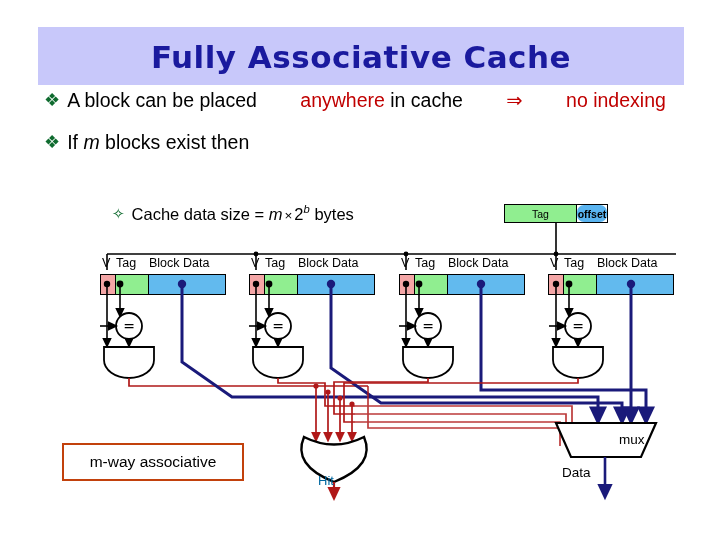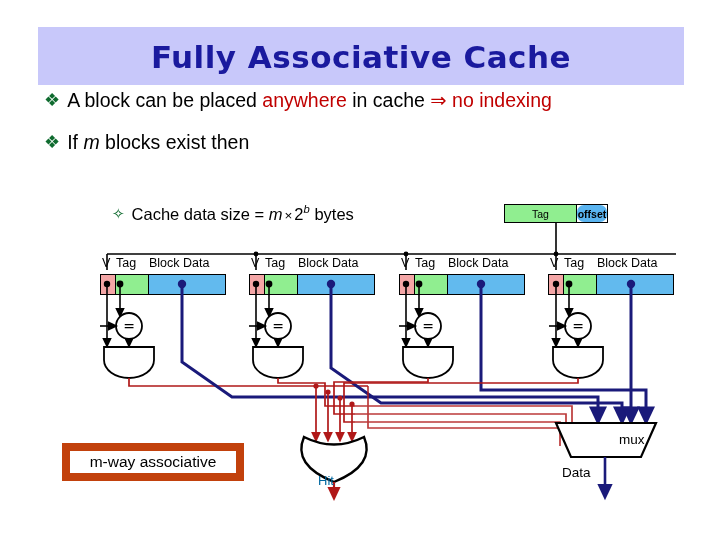--- a/index.html
+++ b/index.html
@@ -66,21 +66,21 @@
     white-space: nowrap;
     font-size: 16.5px;
     color: #000000;
   }
   .sub-bullet-mark {
     color: #0f6b2f;
     font-size: 15px;
     margin-right: 7px;
     vertical-align: 1px;
   }
-  .red { color: #c00000; }
+  .red { color: #c00000; margin-left: 38px; }
   .ital { font-style: italic; }
   .sup { font-size: 0.68em; vertical-align: super; font-style: italic; }
   .times { font-size: 0.82em; padding: 0 2px; }
 
   #bullet-1 { left: 44px; top: 89px; }
   #bullet-2 { left: 44px; top: 131px; }
   #sub-bullet-1 { left: 112px; top: 172px; }
   #sub-bullet-2 { left: 112px; top: 203px; }
 
   
@@ -169,21 +169,21 @@
     background: #62baee;
   }
 
   
   #mway-box {
     position: absolute;
     left: 62px;
     top: 443px;
     width: 182px;
     height: 38px;
-    border: 8px solid #c2410c;
+    border: 2px solid #c2410c;
     background: #ffffff;
     box-sizing: border-box;
     display: flex;
     align-items: center;
     justify-content: center;
   }
   #mway-label {
     font-size: 15.5px;
     color: #000000;
     white-space: nowrap;

